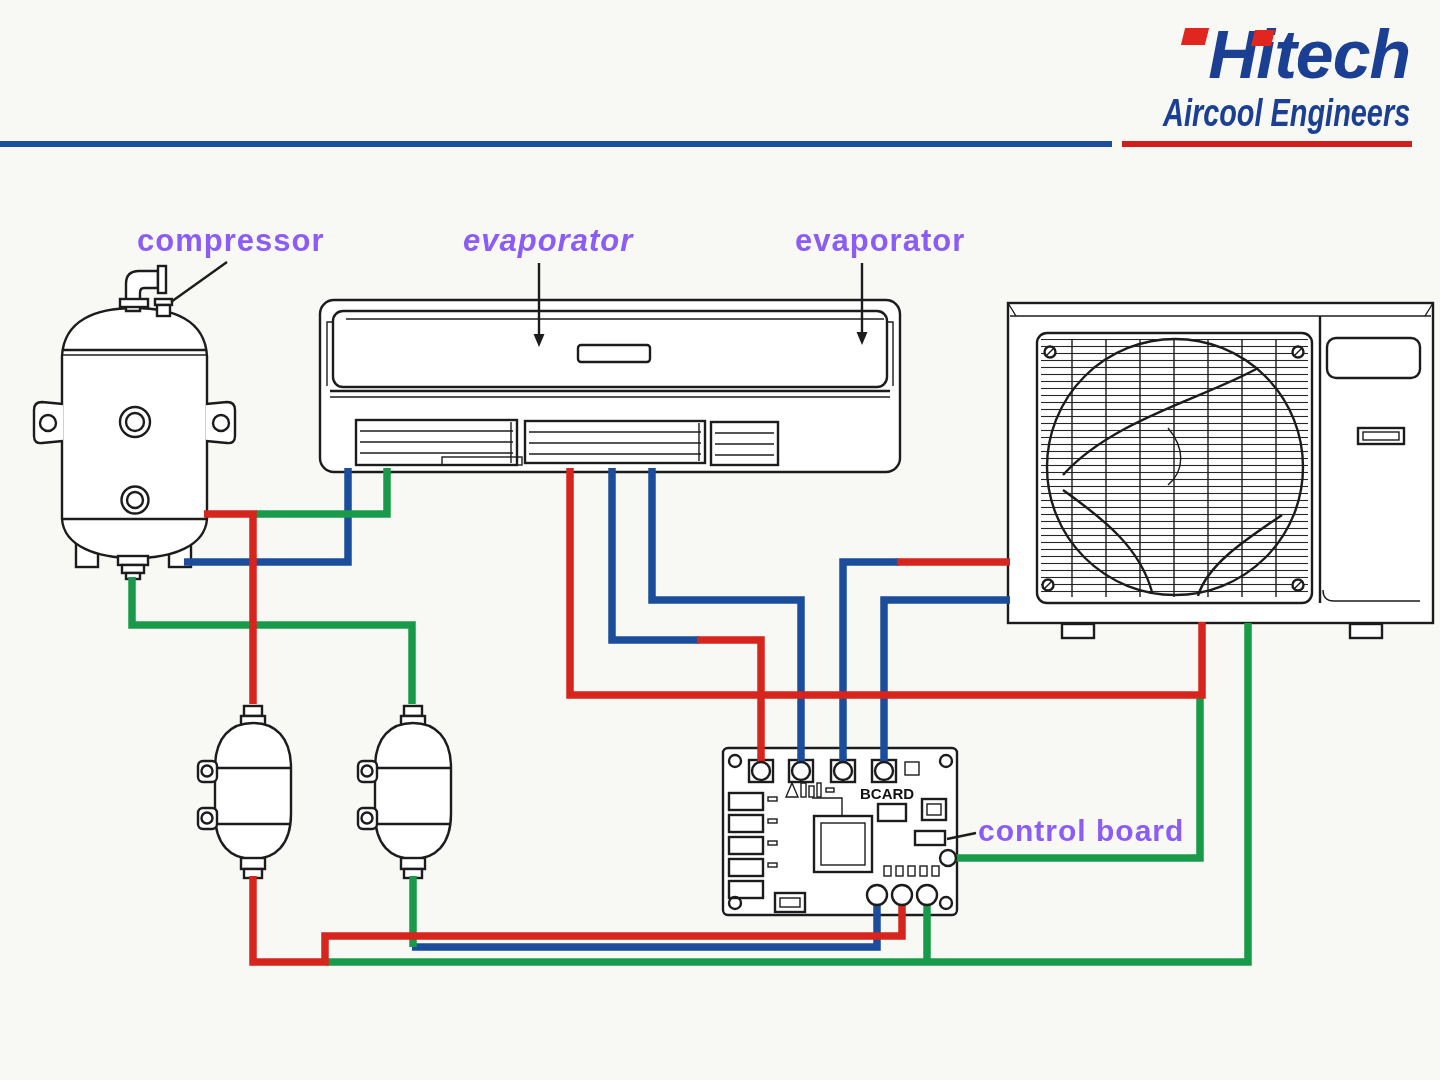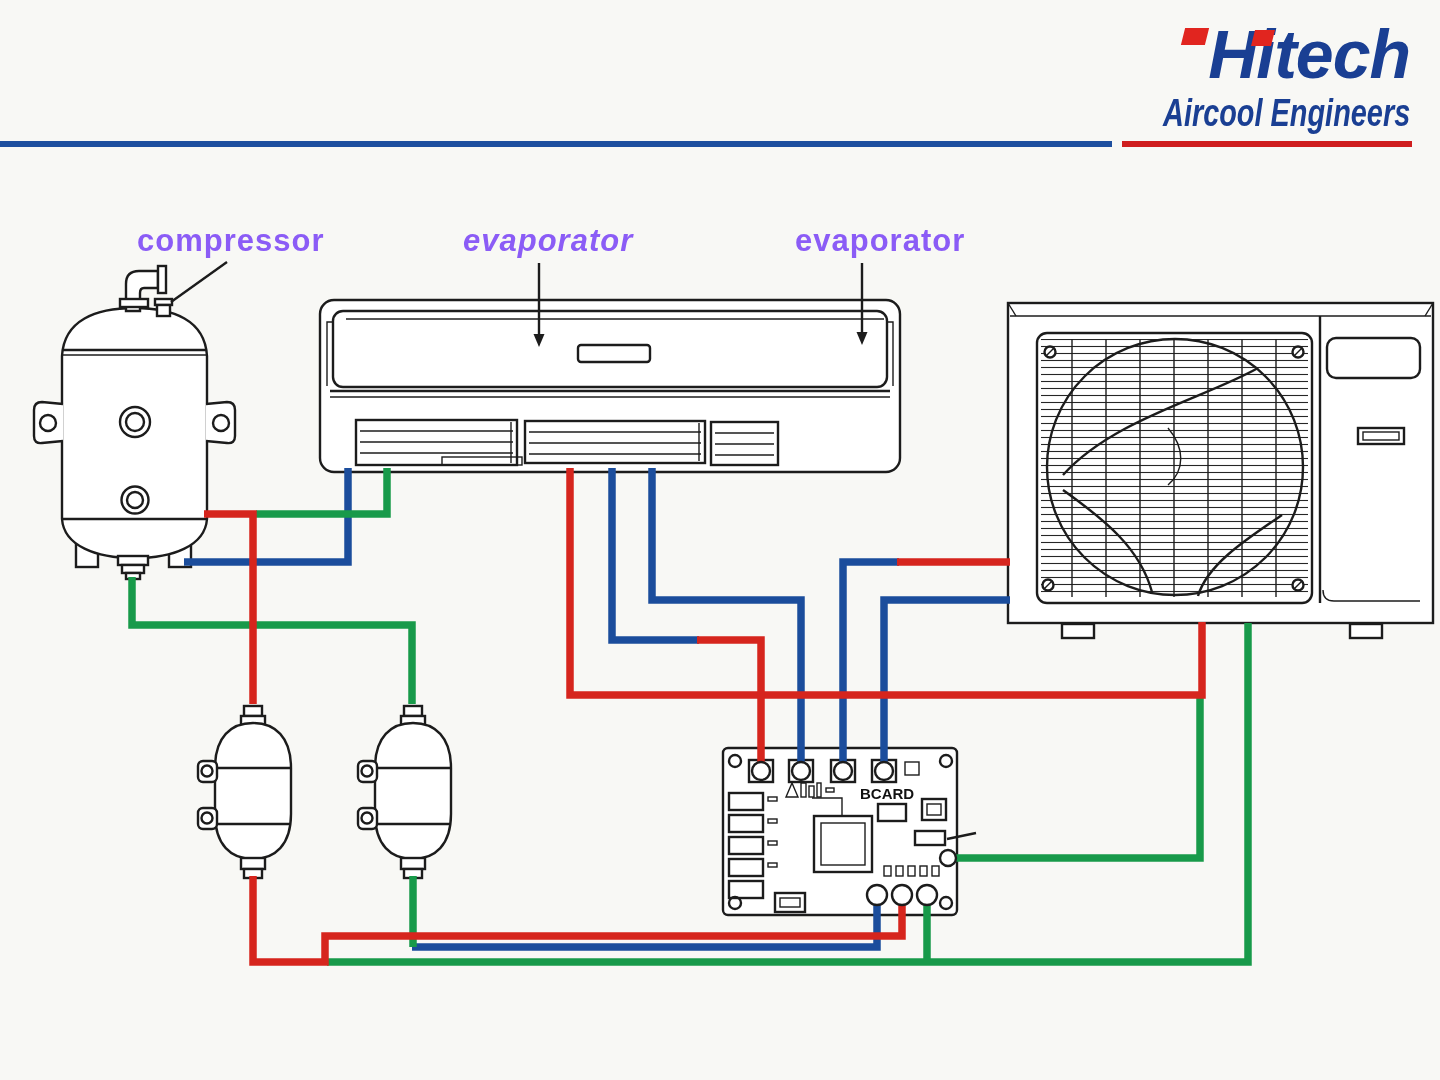--- a/index.html
+++ b/index.html
@@ -286,14 +286,15 @@
   <div class="brand">Hitech</div>
   <div class="logo-red r1"></div>
   <div class="logo-red r2"></div>
   <div class="tagline">Aircool Engineers</div>
   <div class="divider blue"></div>
   <div class="divider red"></div>
 
   <div class="lbl compressor">compressor</div>
   <div class="lbl evaporator">evaporator</div>
   <div class="lbl condenser">evaporator</div>
+  <div class="lbl controlboard">control board</div>
 
 </div>
 
 </body></html>

